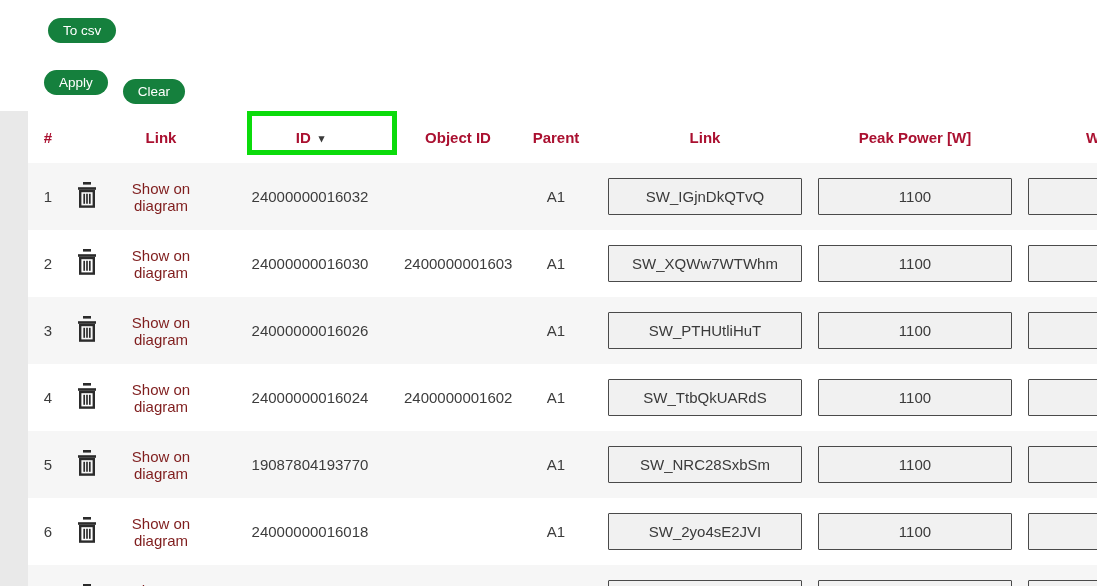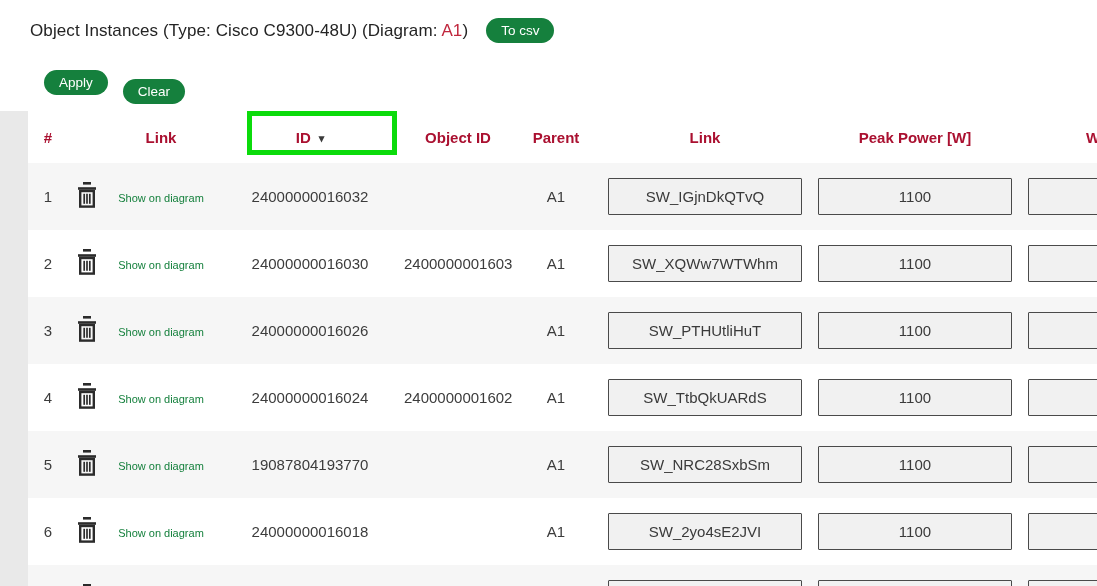--- a/index.html
+++ b/index.html
@@ -43,38 +43,37 @@
   .c-num   { width:40px; }
   .c-trash { width:38px; }
   .c-link  { width:110px; }
   .c-id    { width:188px; }
   .c-master{ width:108px; }
   .c-parent{ width:88px; }
   .c-name  { width:210px; }
   .c-peak  { width:210px; }
   .c-extra { width:210px; }
 
-  .diagram-link { color:#15803d; text-decoration:none; cursor:pointer; font-size:11px; }
+  .diagram-link { color:#7f1d1d; text-decoration:none; cursor:pointer; font-size:15px; }
   .trash-btn { display:inline-block; width:26px; height:31px; cursor:pointer; line-height:0; }
 
   .cell-input { width:194px; height:37px; background:#f1f1f1; border:1.5px solid #4a4a4a;
                 border-radius:1px; text-align:center; font-size:15px; color:#3a3a3a;
                 font-family:"Liberation Sans", sans-serif; outline:none; }
 
   .sort-caret { display:inline-block; margin-left:8px; font-size:11px; color:#3a3a3a;
                 transform:translateY(-1px); }
 
   .green-highlight { position:absolute; left:247px; top:0; width:150px; height:44px;
                      border:5px solid #0bdb0b; pointer-events:none; z-index:5; }
 </style>
 </head>
 <body>
 
 <div class="top">
-  <h1 class="page-title"><span>Object Instances (Type: Cisco C9300-48U) (Diagram: </span><span class="accent">A1</span><span>)</span></h1>
   <button class="btn csv-btn">To csv</button>
 </div>
 
 <div class="filter-row">
   <button class="btn apply-btn">Apply</button>
   <button class="btn clear-btn">Clear</button>
 </div>
 
 <div class="table-zone">
   <div class="left-gutter"></div>

